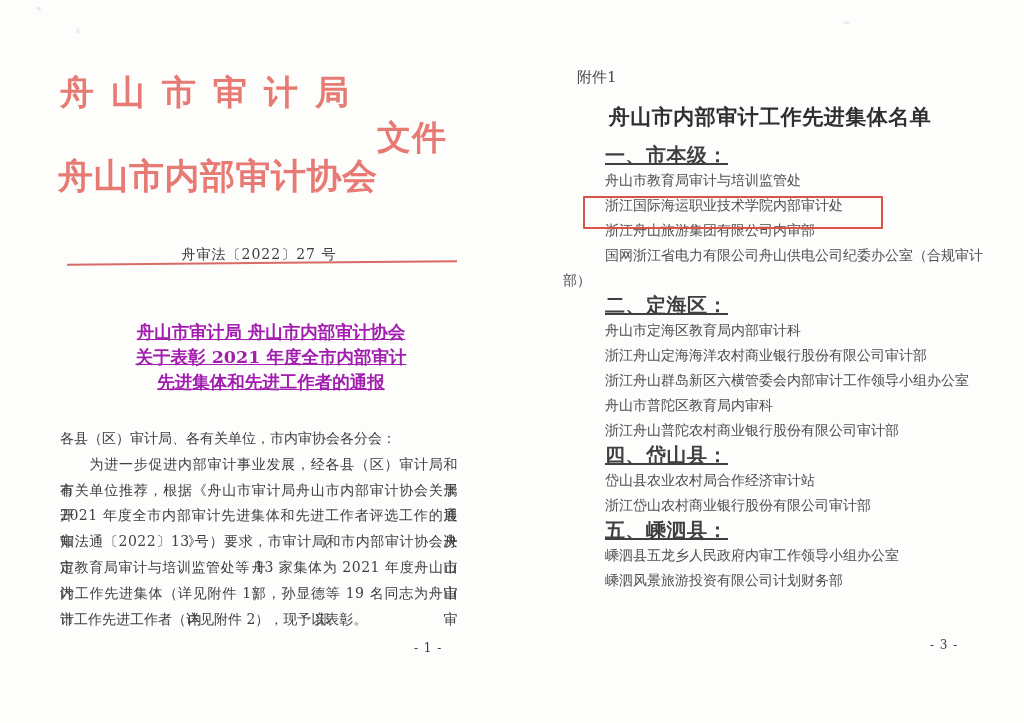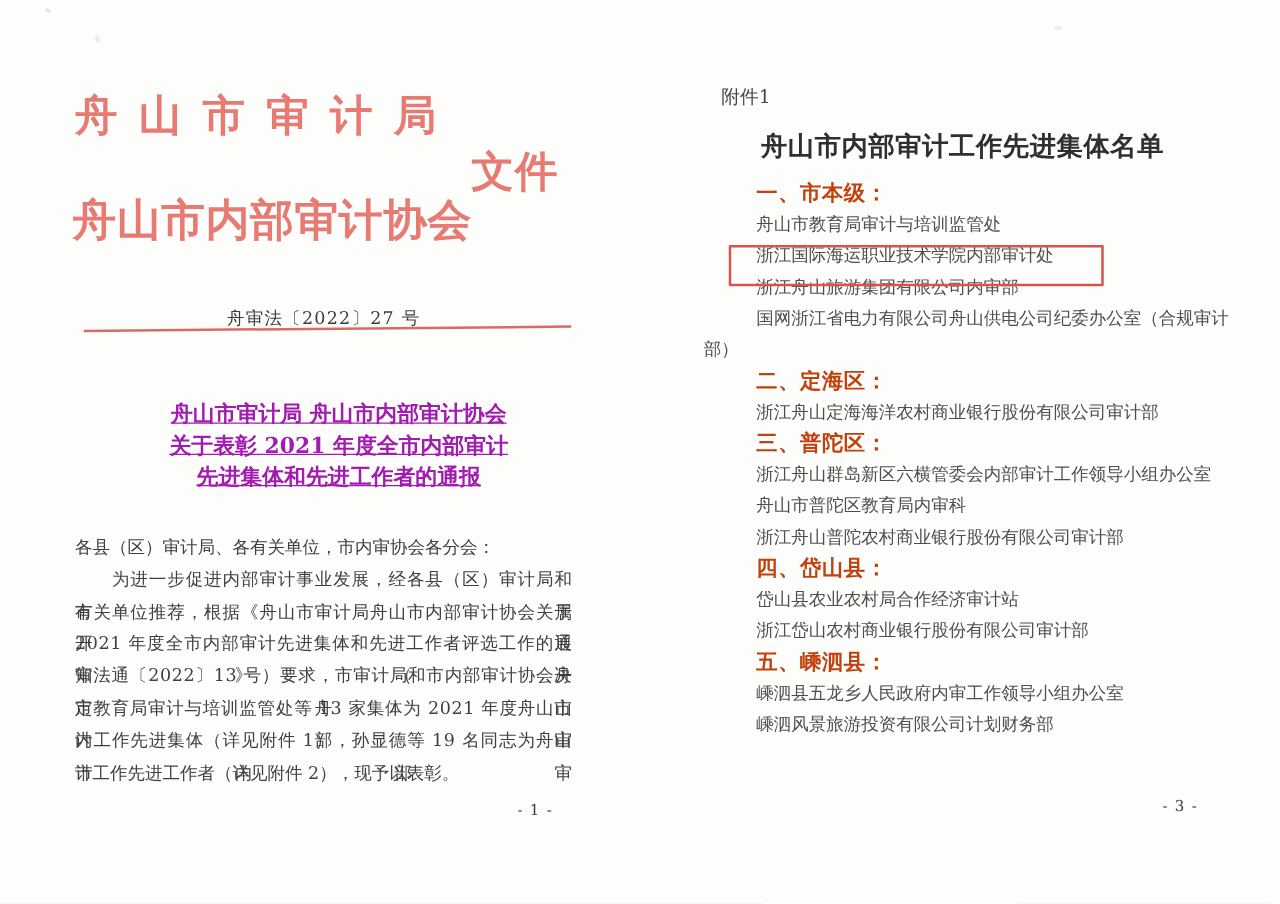--- a/index.html
+++ b/index.html
@@ -54,21 +54,21 @@
   .attachment-label{left:577px;top:68px;font-size:15px;color:#474747;}
   .rp-title{
     left:575px;top:103px;width:390px;text-align:center;
     font-size:21px;font-weight:bold;color:#2f2f2f;letter-spacing:0.5px;
   }
   .rp-list{
     left:563px;top:143px;width:400px;
     font-size:14px;color:#4e4e4e;
   }
   .rp-list .rline{height:25px;line-height:25px;white-space:nowrap;padding-left:42px;}
-  .rp-list .rline.heading{font-weight:bold;color:#c2410c;font-size:17px;letter-spacing:0.5px;}
+  .rp-list .rline.heading{font-weight:bold;color:#404040;font-size:20px;letter-spacing:0.5px;text-decoration:underline;}
   .rp-list .rline.continuation{padding-left:0;}
   .highlight-box{
     position:absolute;left:20px;top:53px;width:296px;height:29px;
     border:2px solid var(--red-box);border-radius:1px;
     pointer-events:none;
   }
   
   .speck{position:absolute;border-radius:50%;background:#c9c9c9;opacity:0.45;}
   .speck.s1{left:36px;top:7px;width:5px;height:3px;transform:rotate(30deg);}
   .speck.s2{left:76px;top:28px;width:4px;height:6px;transform:rotate(-20deg);opacity:0.3;}
@@ -118,22 +118,22 @@
 
   <div class="abs rp-list">
     <div class="highlight-box"></div>
     <div class="rline heading">一、市本级：</div>
     <div class="rline">舟山市教育局审计与培训监管处</div>
     <div class="rline">浙江国际海运职业技术学院内部审计处</div>
     <div class="rline">浙江舟山旅游集团有限公司内审部</div>
     <div class="rline">国网浙江省电力有限公司舟山供电公司纪委办公室（合规审计</div>
     <div class="rline continuation">部）</div>
     <div class="rline heading">二、定海区：</div>
+    <div class="rline">舟山市定海区教育局内部审计科</div>
     <div class="rline">浙江舟山定海海洋农村商业银行股份有限公司审计部</div>
-    <div class="rline heading">三、普陀区：</div>
     <div class="rline">浙江舟山群岛新区六横管委会内部审计工作领导小组办公室</div>
     <div class="rline">舟山市普陀区教育局内审科</div>
     <div class="rline">浙江舟山普陀农村商业银行股份有限公司审计部</div>
     <div class="rline heading">四、岱山县：</div>
     <div class="rline">岱山县农业农村局合作经济审计站</div>
     <div class="rline">浙江岱山农村商业银行股份有限公司审计部</div>
     <div class="rline heading">五、嵊泗县：</div>
     <div class="rline">嵊泗县五龙乡人民政府内审工作领导小组办公室</div>
     <div class="rline">嵊泗风景旅游投资有限公司计划财务部</div>
   </div>

